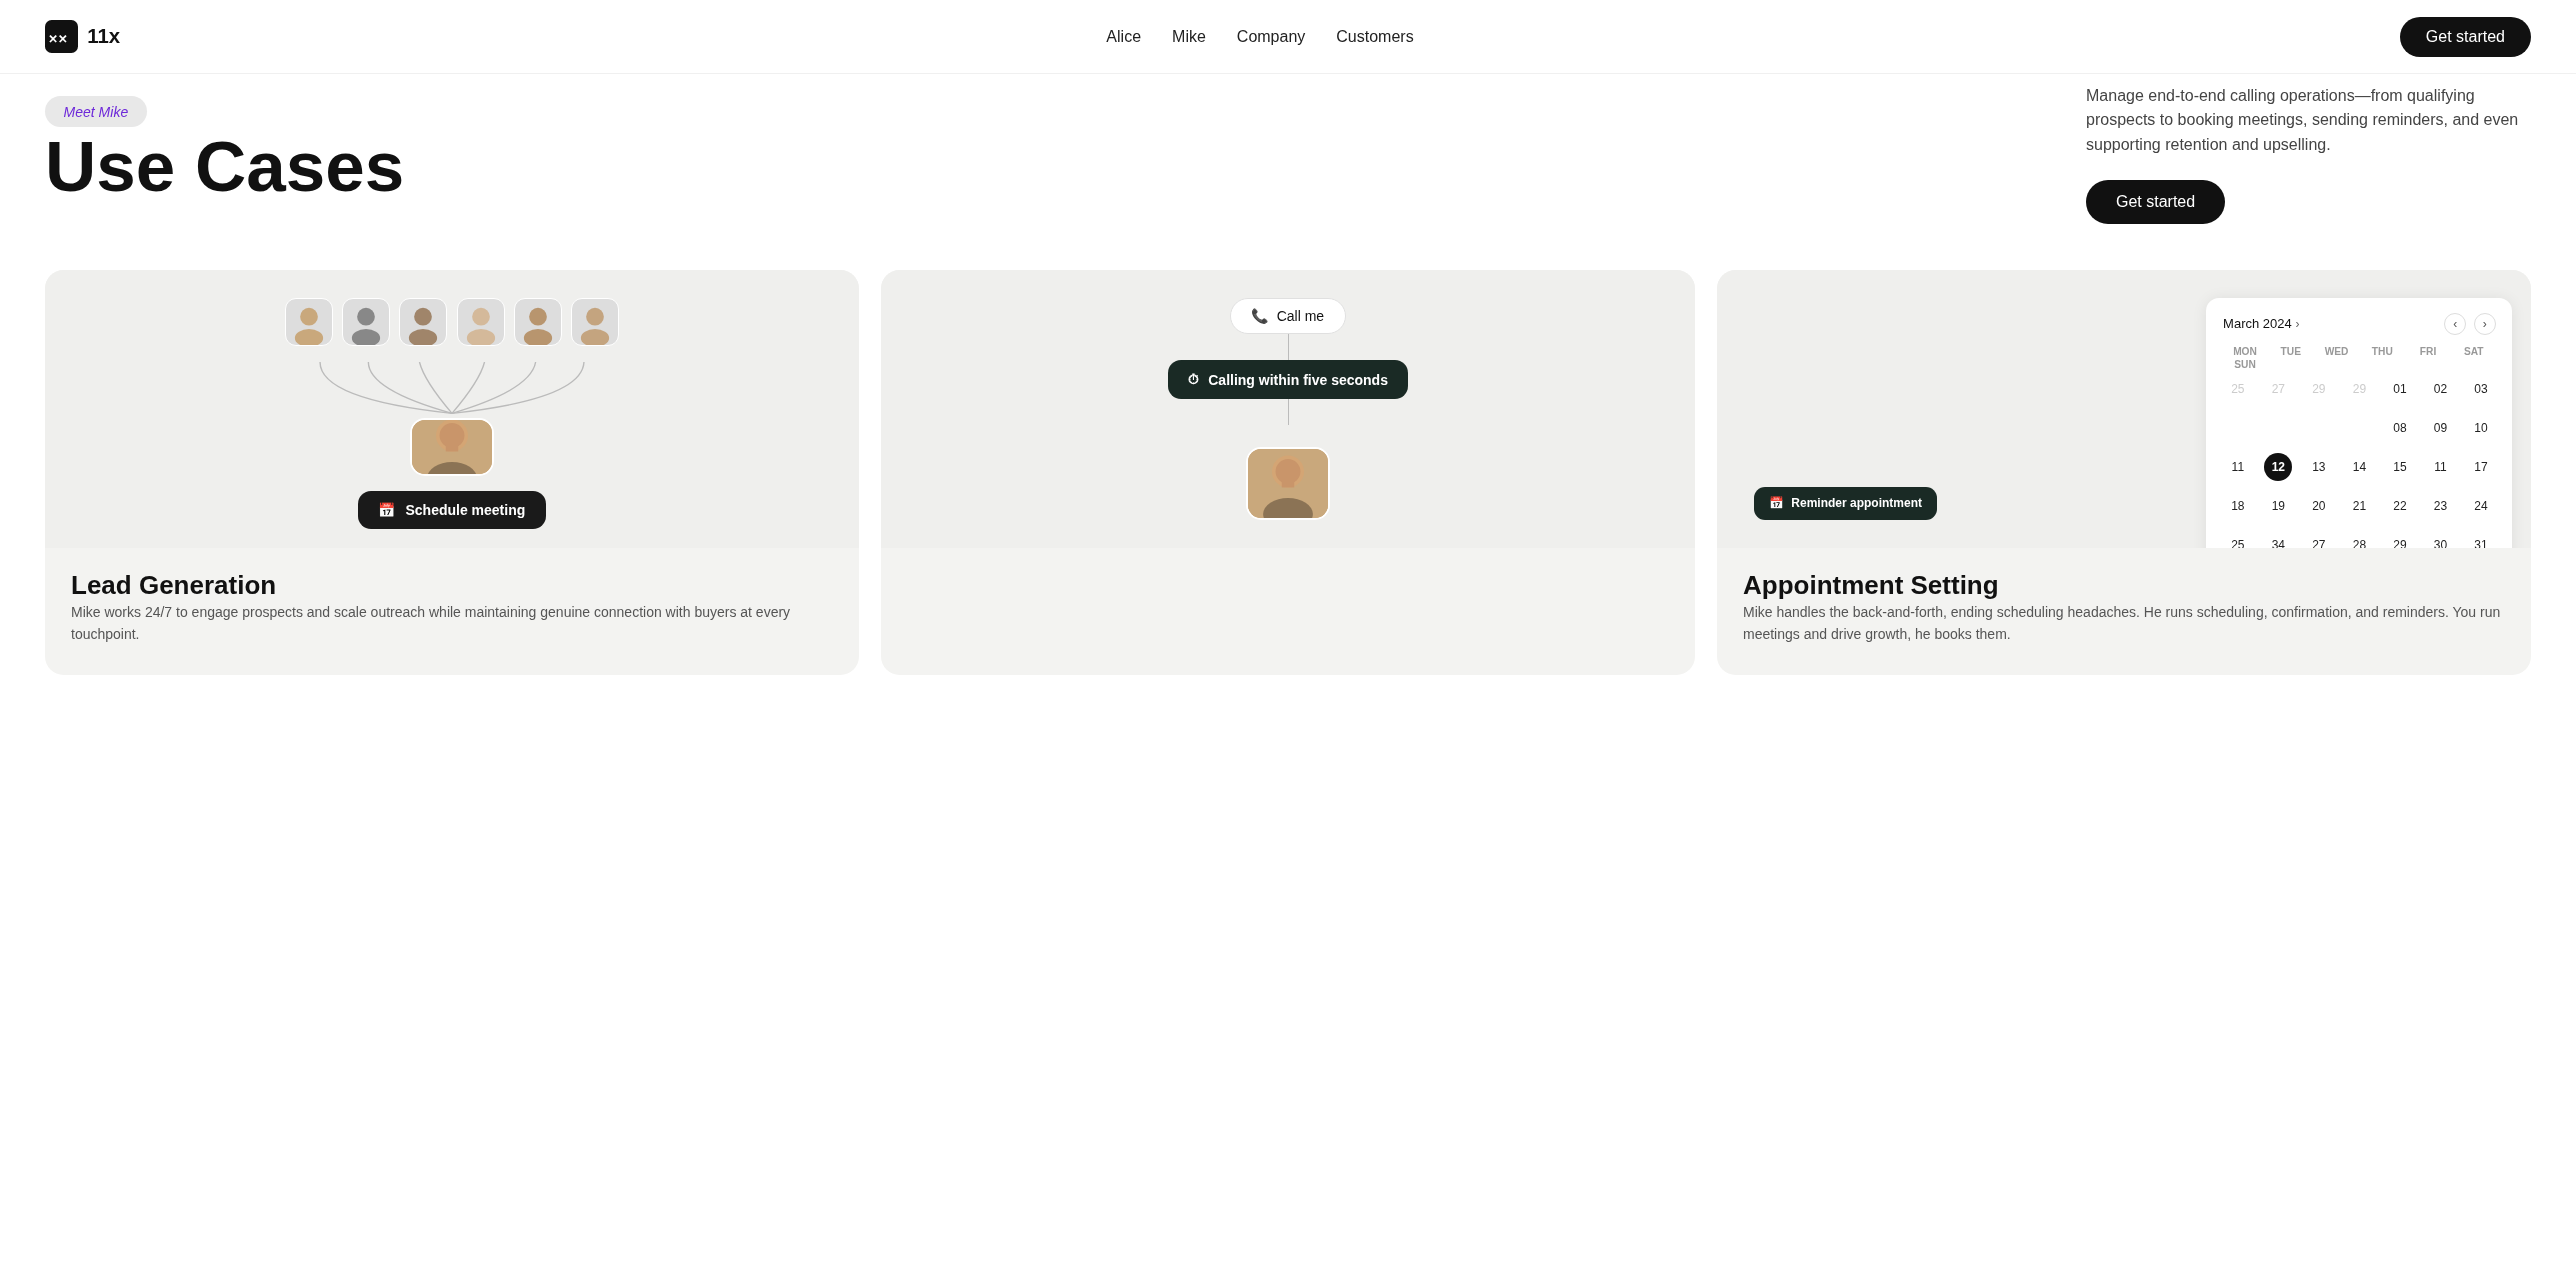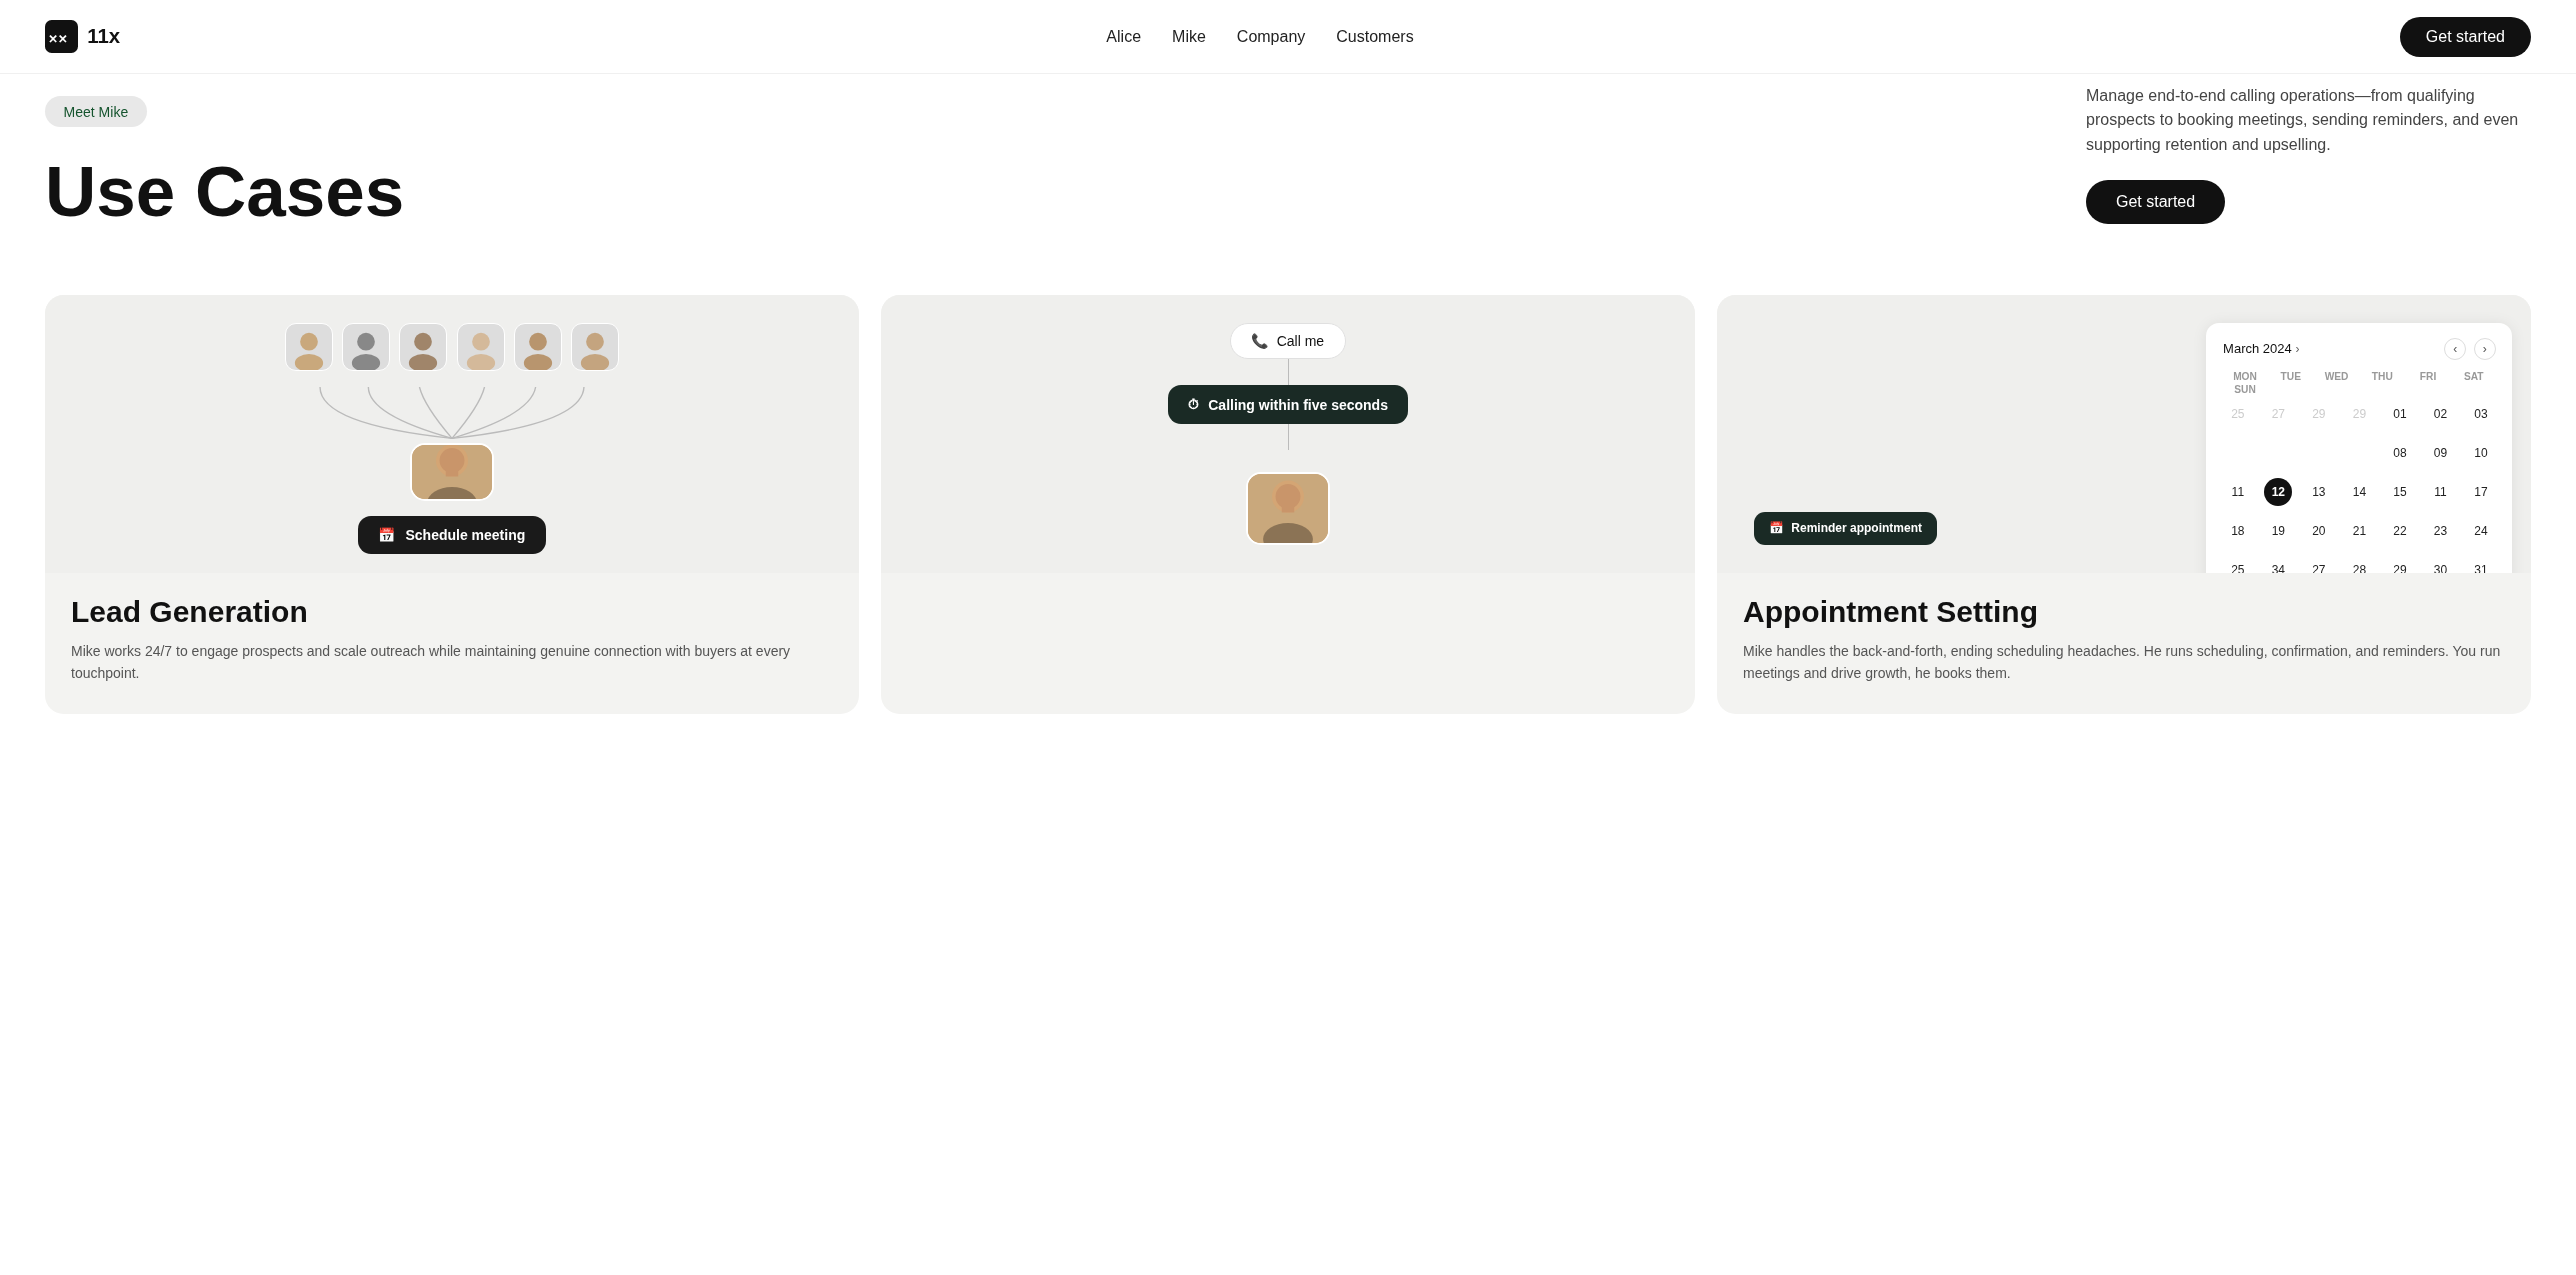--- a/index.html
+++ b/index.html
@@ -37,23 +37,24 @@
     .page-body {
       padding: 0 45px 56px;
     }
 
     .meet-mike-badge {
       display: inline-block;
       background: #e8e8e8;
       border-radius: 18.6px;
       padding: 7.4px 18.6px;
       font-size: 14px;
-      color: #14532d;
+      color: #6d28d9;
       margin-top: 22px;
-      margin-bottom: 28px;
+      margin-bottom: 3px;
+      font-style: italic;
     }
 
     .page-title {
       font-size: 71px;
       font-weight: 700;
       line-height: 1.05;
       color: #111;
       margin-bottom: 28px;
     }
 
@@ -341,24 +342,23 @@
       bottom: 28px;
       white-space: nowrap;
     }
 
     
     .card-content {
       padding: 22px 26px 30px;
     }
 
     .card-title {
-      font-size: 30px;
+      font-size: 26px;
       font-weight: 700;
       color: #111;
-      margin-bottom: 11px;
     }
 
     .card-desc {
       font-size: 14px;
       color: #555;
       line-height: 1.6;
     }
   </style>
 </head>
 <body>

